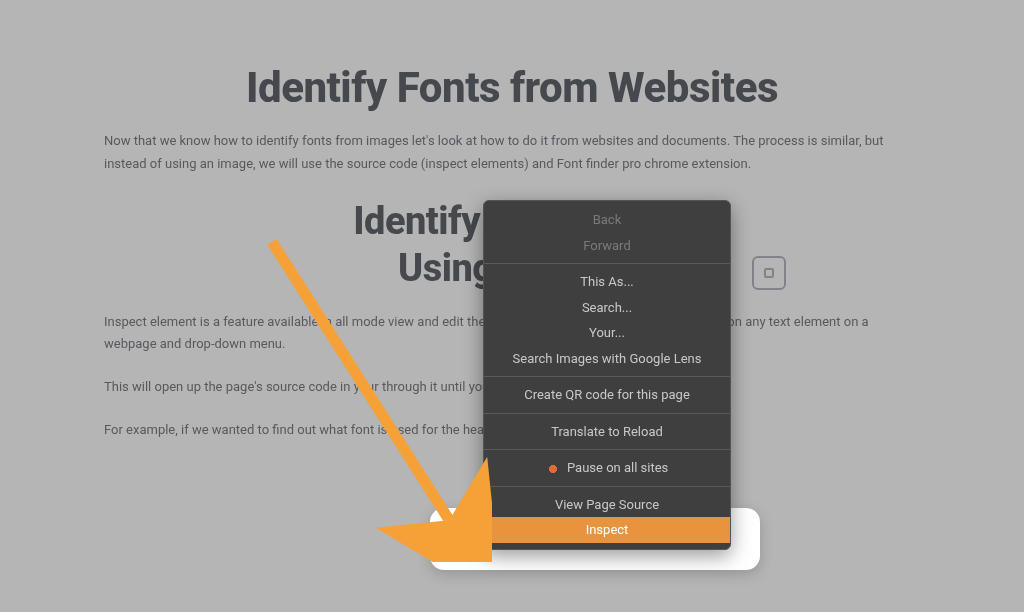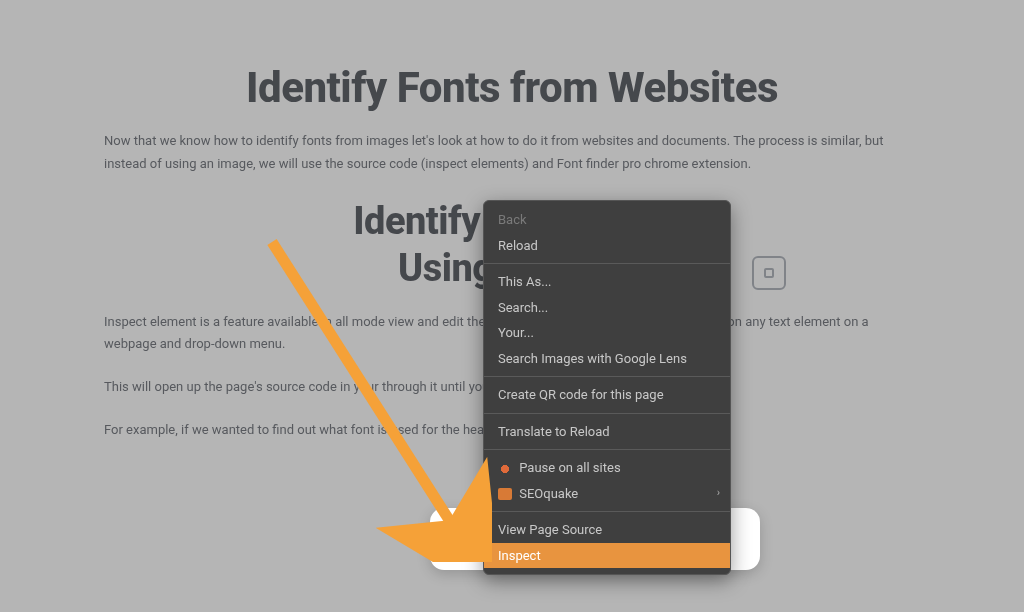--- a/index.html
+++ b/index.html
@@ -71,20 +71,21 @@
   border: 1px solid #555;
   border-radius: 6px;
   box-shadow: 0 6px 20px rgba(0,0,0,0.4);
   z-index: 10;
   font-size: 13px;
   color: #c8c8c8;
   padding: 4px 0;
 }
 .menu-group {
   padding: 2px 0;
+  text-align: center;
 }
 .menu-item {
   padding: 3px 14px;
   line-height: 1.5;
   white-space: nowrap;
   position: relative;
 }
 .menu-item.disabled { color: #7a7a7a; }
 .menu-item.highlighted {
   background: #e8943f;
@@ -165,21 +166,21 @@
   <div class="inner"></div>
 </div>
 
 <div class="overlay"></div>
 
 <div class="highlight-box"></div>
 
 <div class="context-menu">
   <div class="menu-group">
     <div class="menu-item disabled">Back</div>
-    <div class="menu-item">Reload</div>
+    <div class="menu-item disabled">Forward</div>
   </div>
   <div class="menu-sep"></div>
   <div class="menu-group">
     <div class="menu-item">This As...</div>
     <div class="menu-item">Search...</div>
     <div class="menu-item">Your...</div>
     <div class="menu-item">Search Images with Google Lens</div>
   </div>
   <div class="menu-sep"></div>
   <div class="menu-group">
@@ -187,25 +188,20 @@
   </div>
   <div class="menu-sep"></div>
   <div class="menu-group">
     <div class="menu-item">Translate to Reload</div>
   </div>
   <div class="menu-sep"></div>
   <div class="menu-group">
     <div class="menu-item">
       <span class="menu-icon pause"></span>
       <span>Pause on all sites</span>
-    </div>
-    <div class="menu-item">
-      <span class="menu-icon seoq"></span>
-      <span>SEOquake</span>
-      <span class="submenu-arrow">›</span>
     </div>
   </div>
   <div class="menu-sep"></div>
   <div class="menu-group">
     <div class="menu-item">View Page Source</div>
     <div class="menu-item highlighted">Inspect</div>
   </div>
 </div>
 
 <svg class="arrow-svg" viewBox="0 0 230 330">

